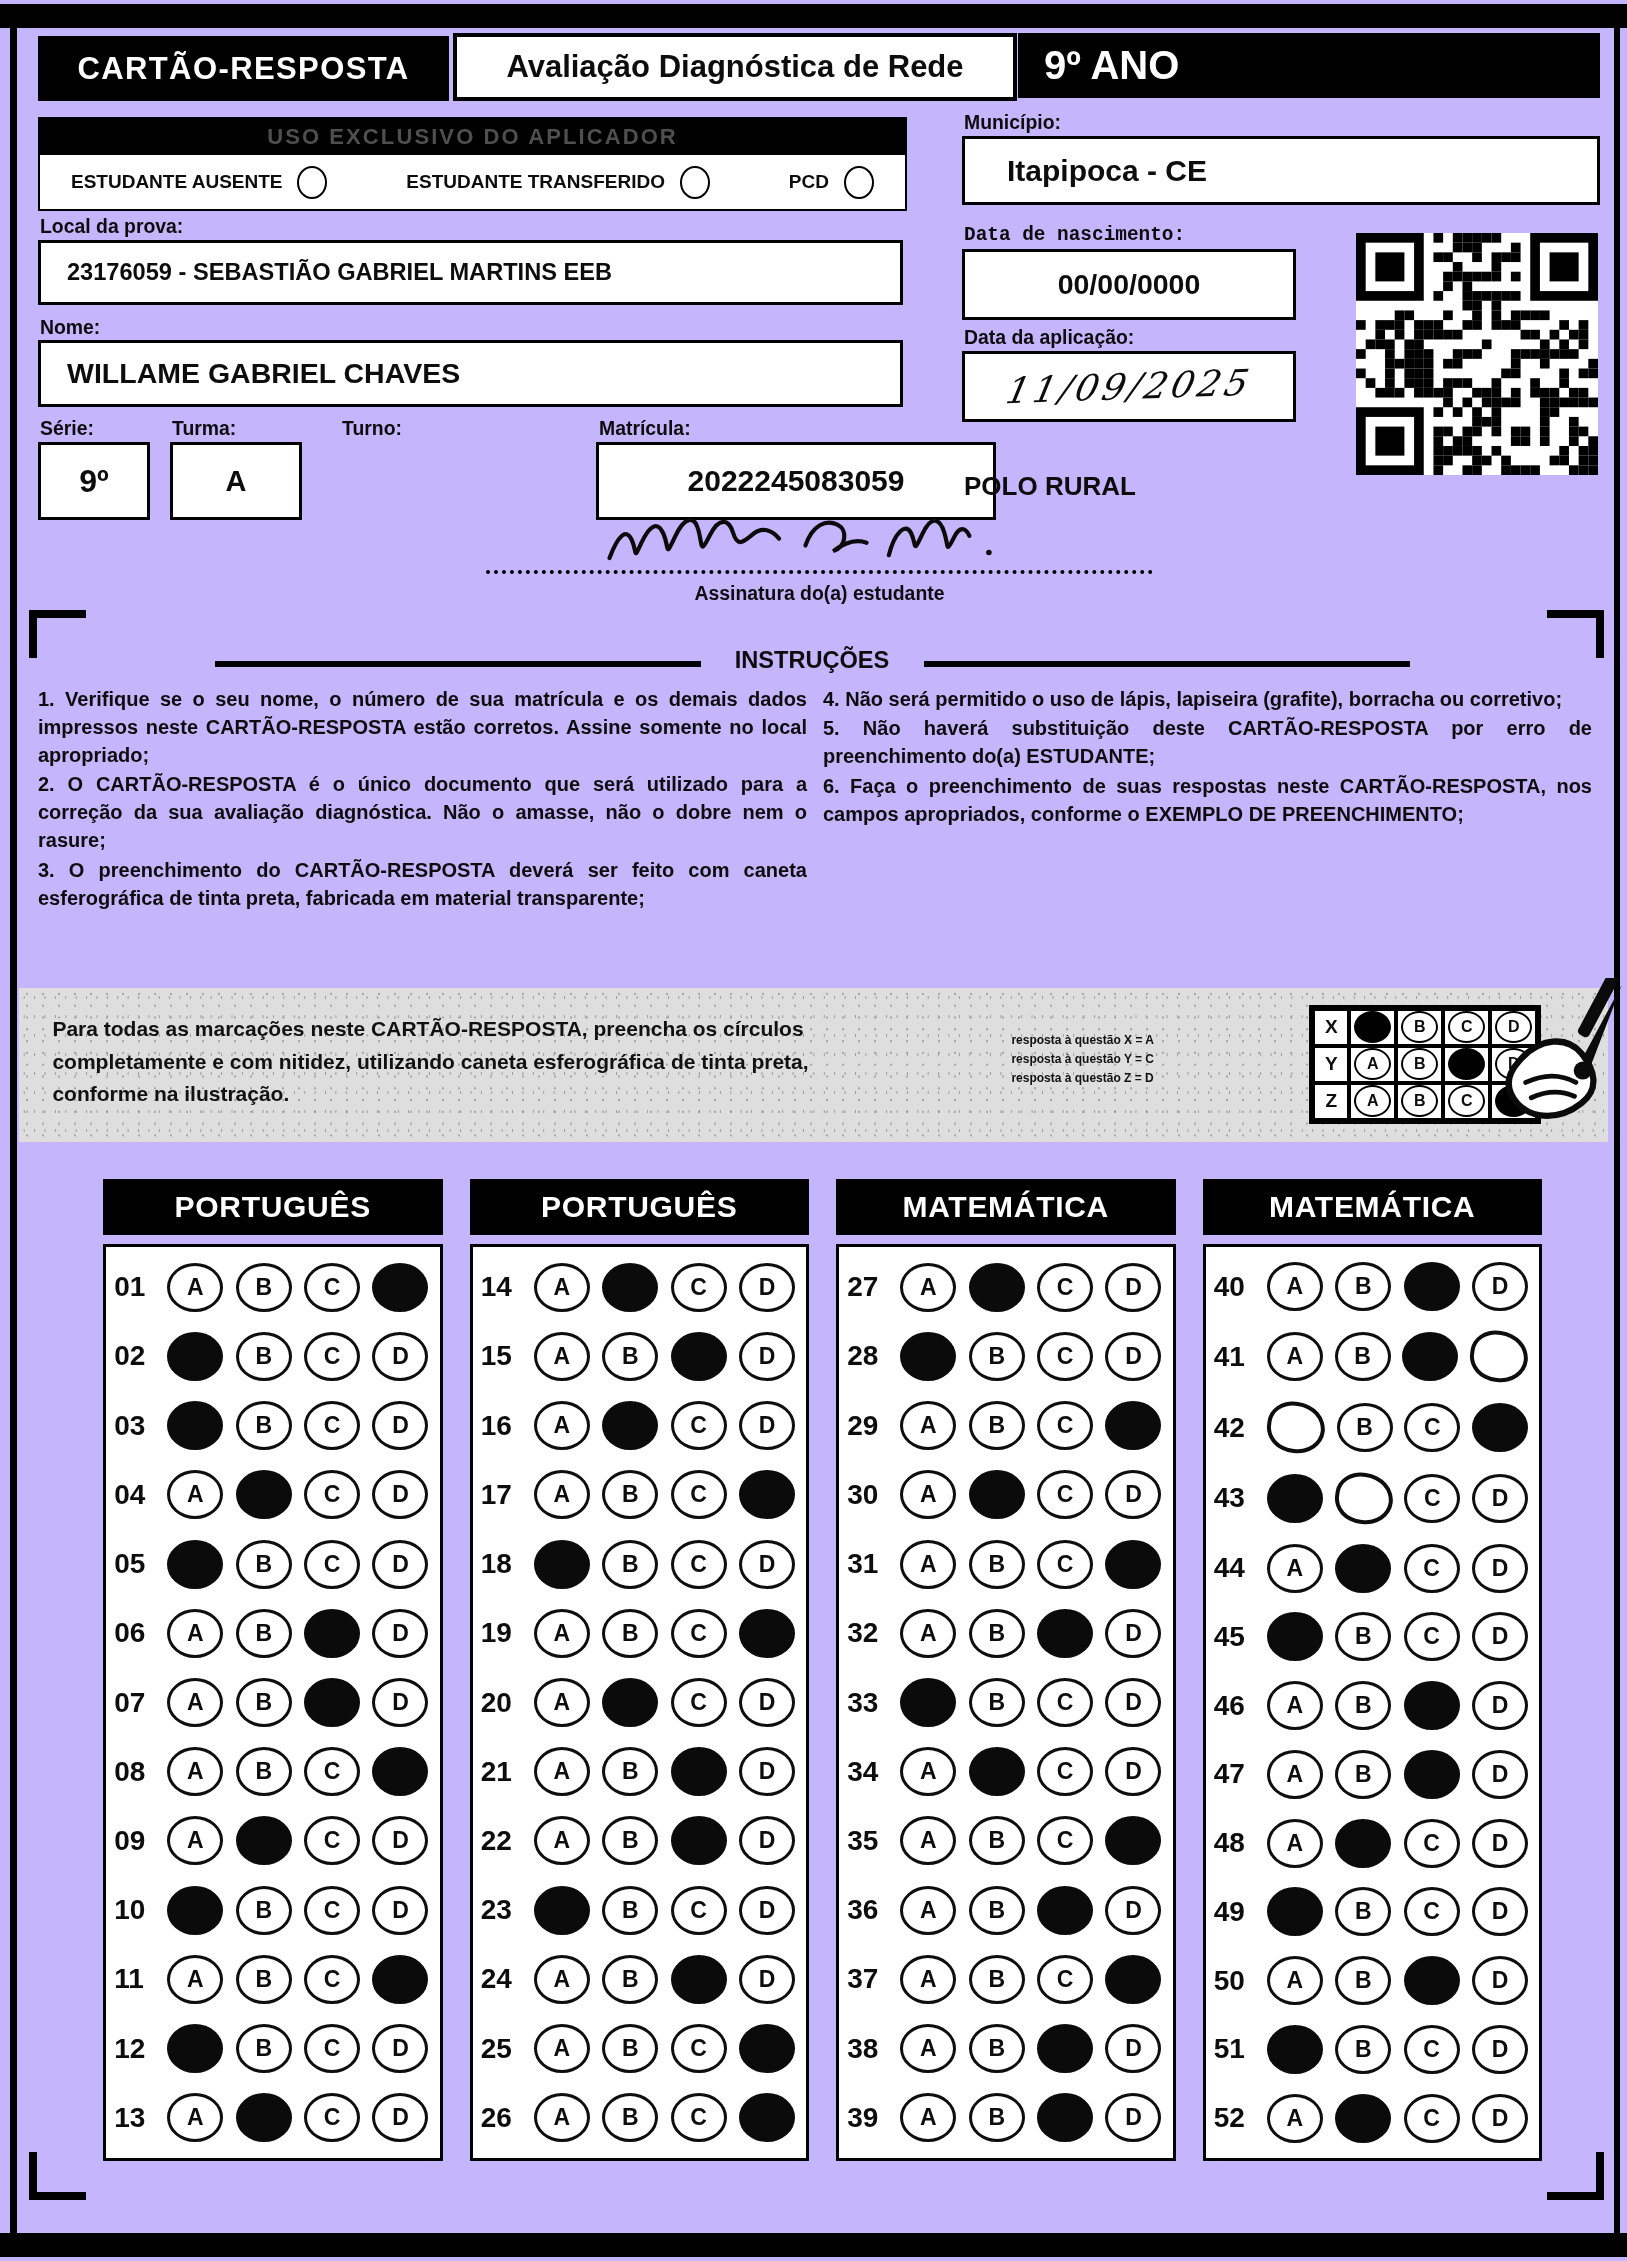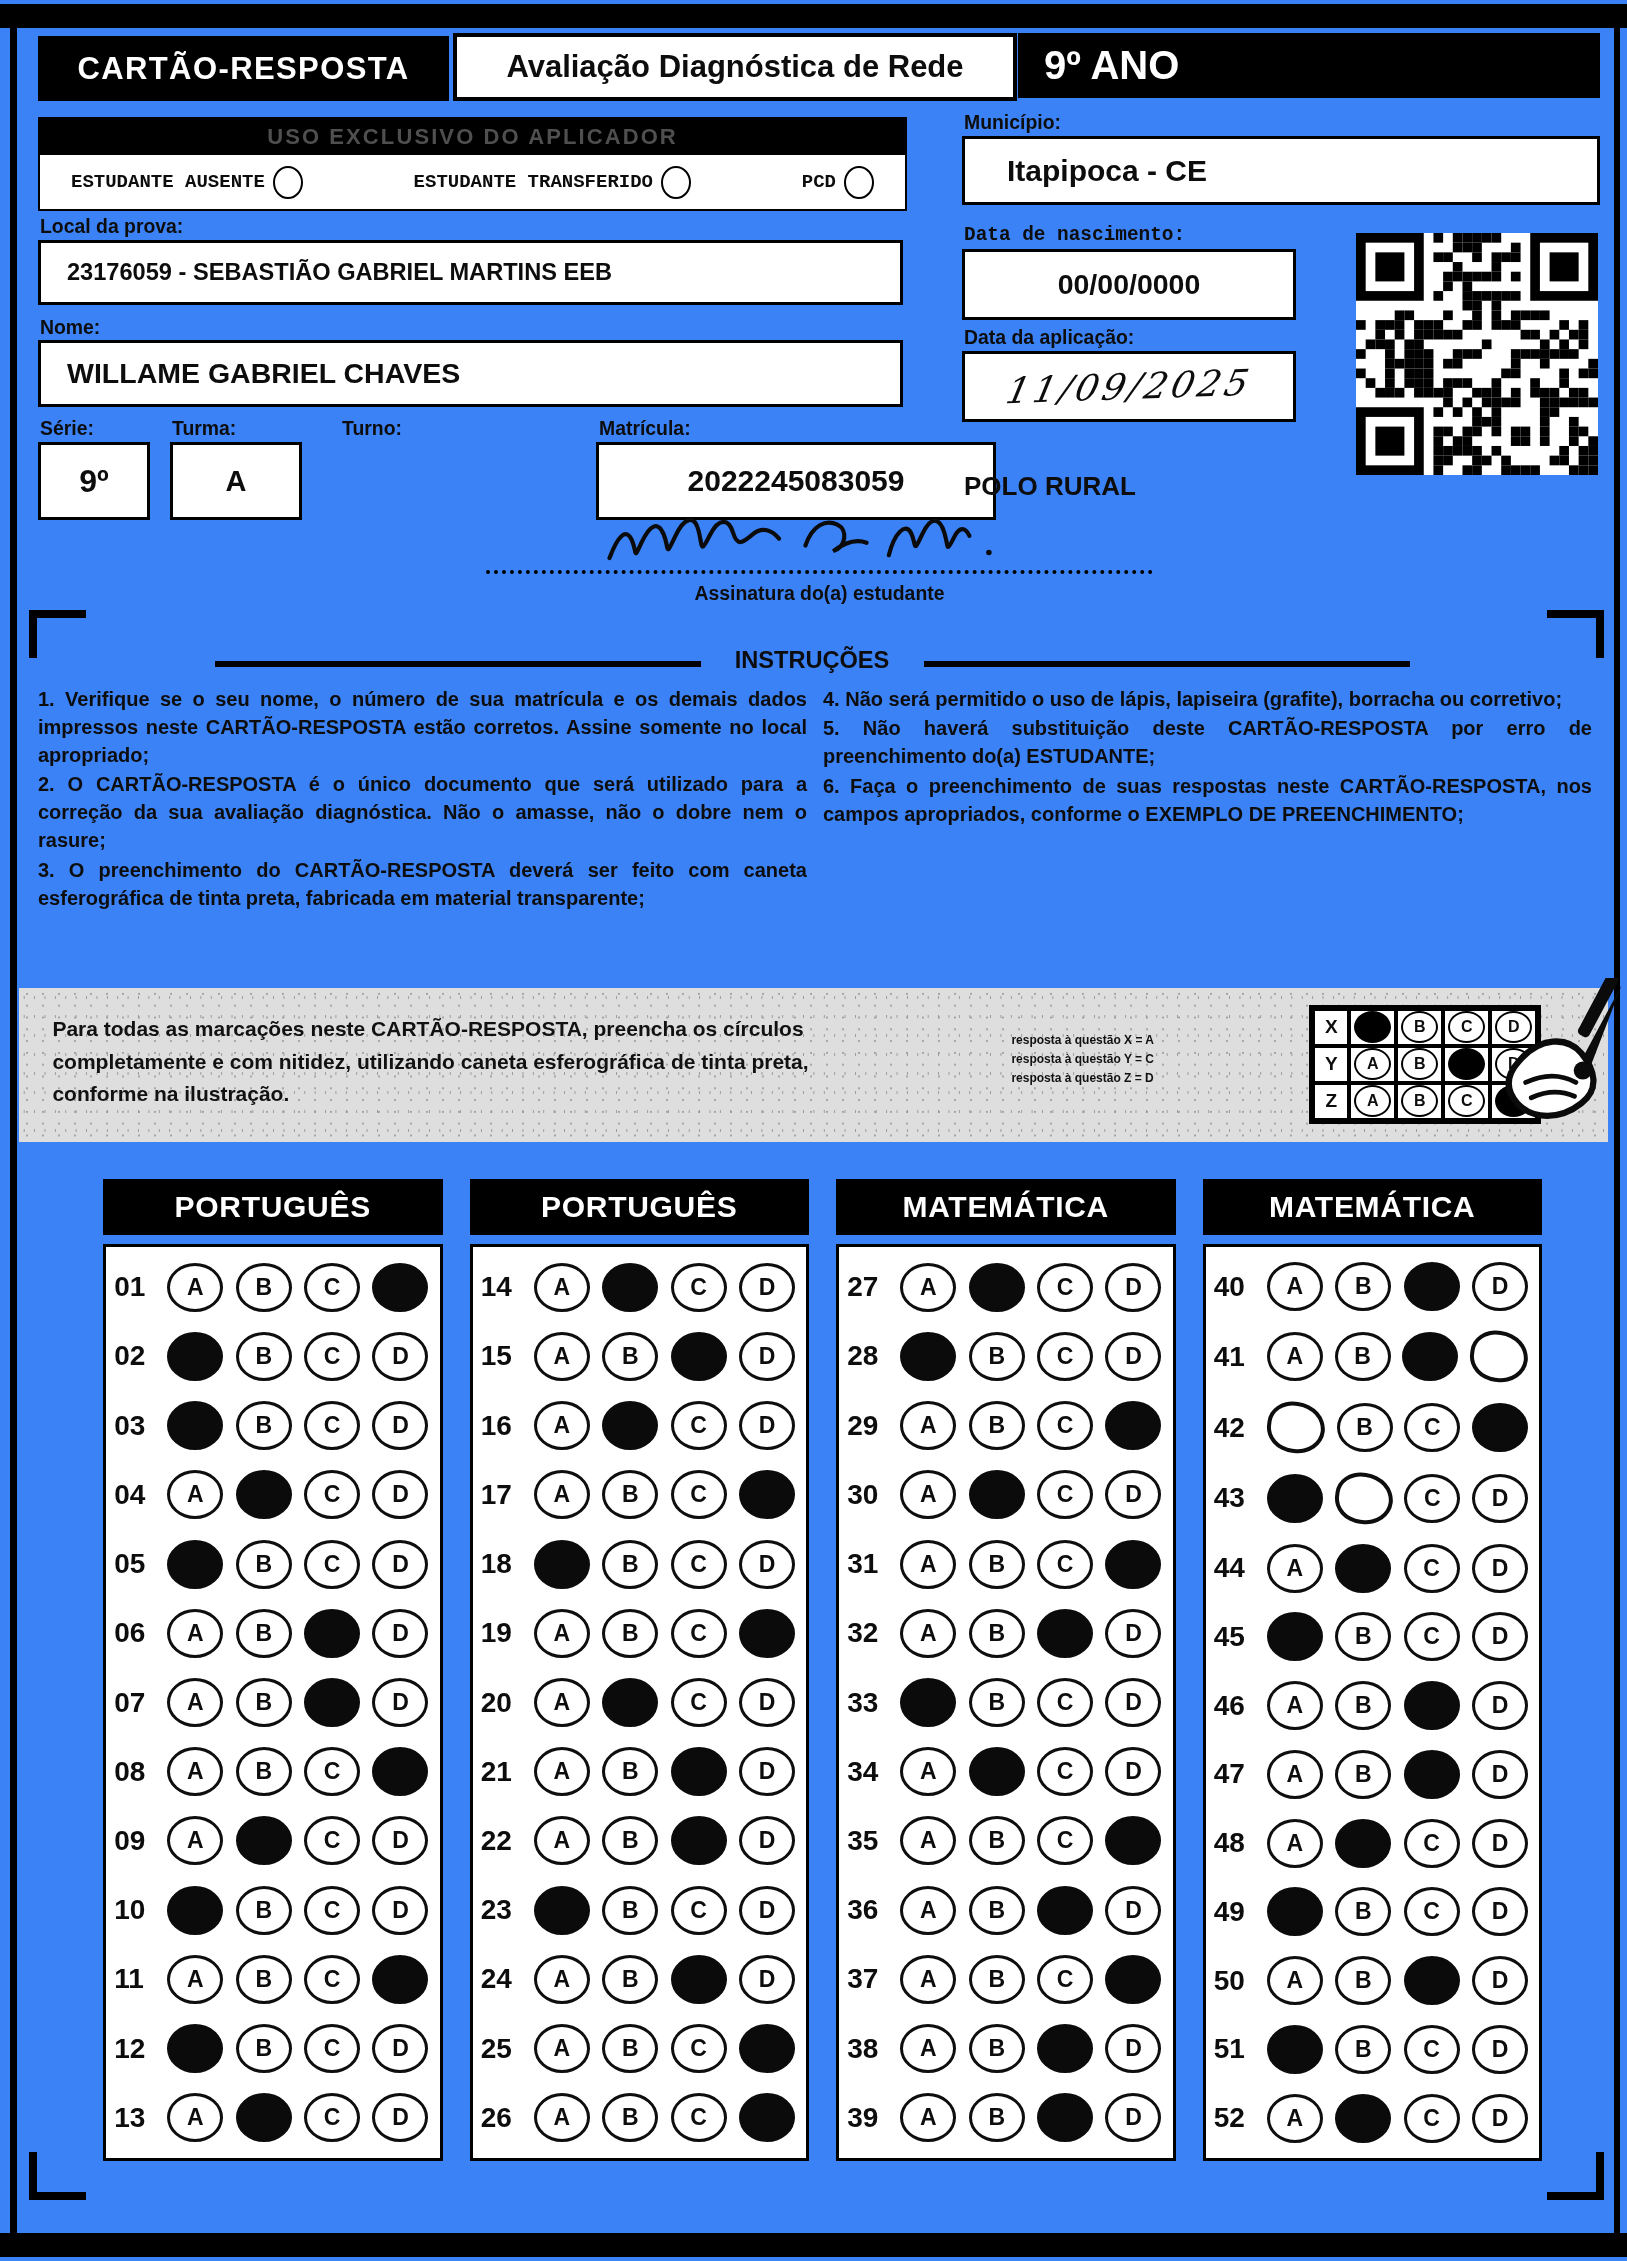--- a/index.html
+++ b/index.html
@@ -1,34 +1,34 @@
 <!DOCTYPE html>
 <html style="font-size:11px"><head>
 <meta charset="utf-8">
 <style>
   html,body{margin:0;padding:0;background:#f2f2f2;}
-  #page{position:relative;width:1627px;height:2261px;background:#3b82f6;overflow:hidden;
+  #page{position:relative;width:1627px;height:2261px;background:#c4b5fd;overflow:hidden;
         font-family:"Liberation Sans",sans-serif;color:#0d0d0d;}
   .abs{position:absolute;}
   
   .bar{background:#000;}
   
   .hdr-black{background:#000;color:#fff;display:flex;align-items:center;}
   .hdr-white{background:#fff;border:4.9px solid #000;display:flex;align-items:center;justify-content:center;}
   
   .lbl{font-weight:bold;font-size:19.4px;}
   .fbox{border:3.5px solid #000;background:#fff;display:flex;align-items:center;}
   .fval{font-weight:bold;font-size:26px;}
   .center{justify-content:center;}
   
   .statwrap{border:2.8px solid #000;}
   .statbar{background:#000;color:#4f4f4f;font-weight:bold;font-size:22px;letter-spacing:2.1px;
            display:flex;align-items:center;justify-content:center;height:36px;}
   .statrow{display:flex;align-items:center;justify-content:space-between;height:54px;padding:0 31px;background:#fff;}
-  .statitem{display:flex;align-items:center;gap:8px;font-weight:bold;font-size:19px;font-family:Liberation Mono, monospace;}
+  .statitem{display:flex;align-items:center;gap:15px;font-weight:bold;font-size:19px;}
   .statcircle{width:26px;height:29px;border:2.8px solid #000;border-radius:50%;}
   
   .instr{font-weight:bold;font-size:20px;line-height:1.40;text-align:justify;}
   .instr p{margin:0 0 1.4px 0;}
   .rule{background:#000;height:6.3px;}
   .corner{width:49px;height:40px;}
   
   .grayband{background-color:#dedede;
     background-image:radial-gradient(#8a8a8a 0.8px, transparent 0.9px),
                      radial-gradient(#9a9a9a 0.7px, transparent 0.8px),

